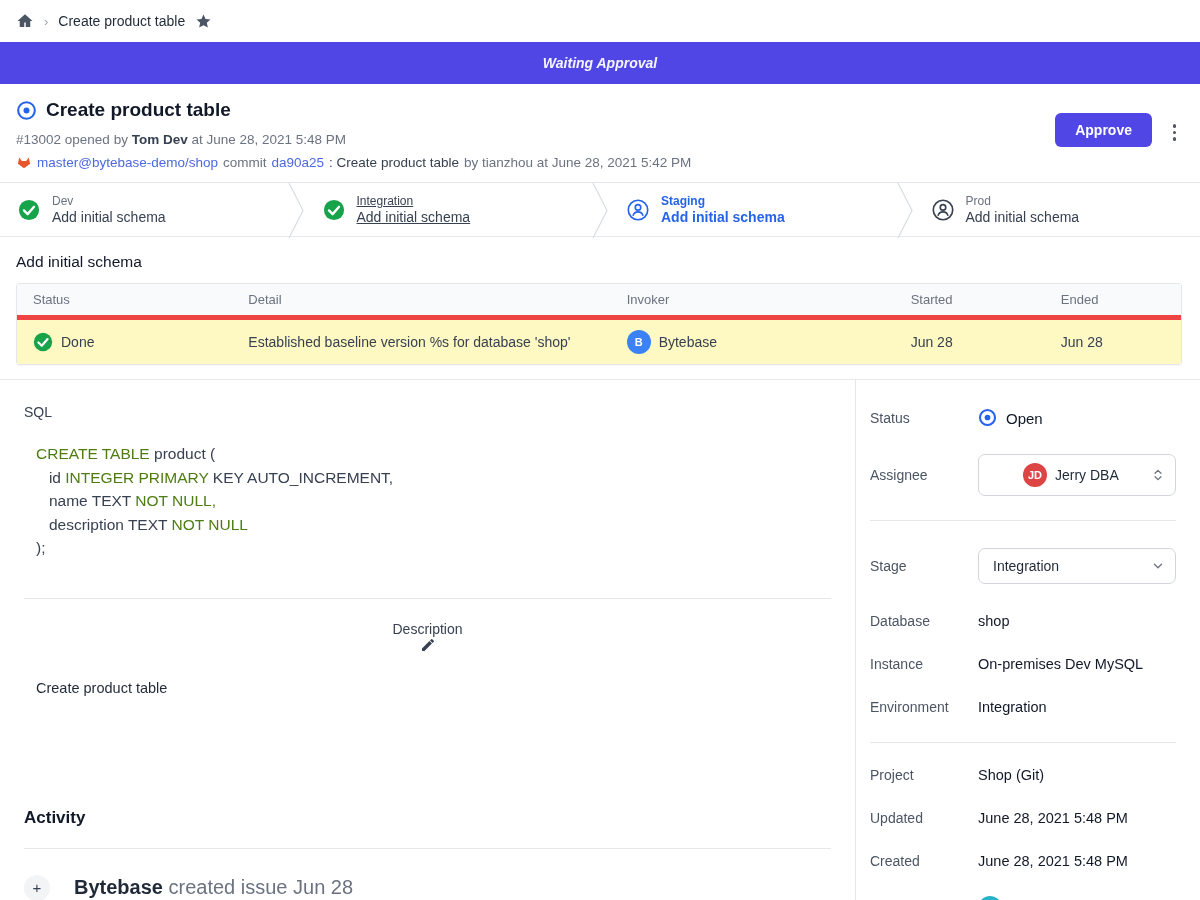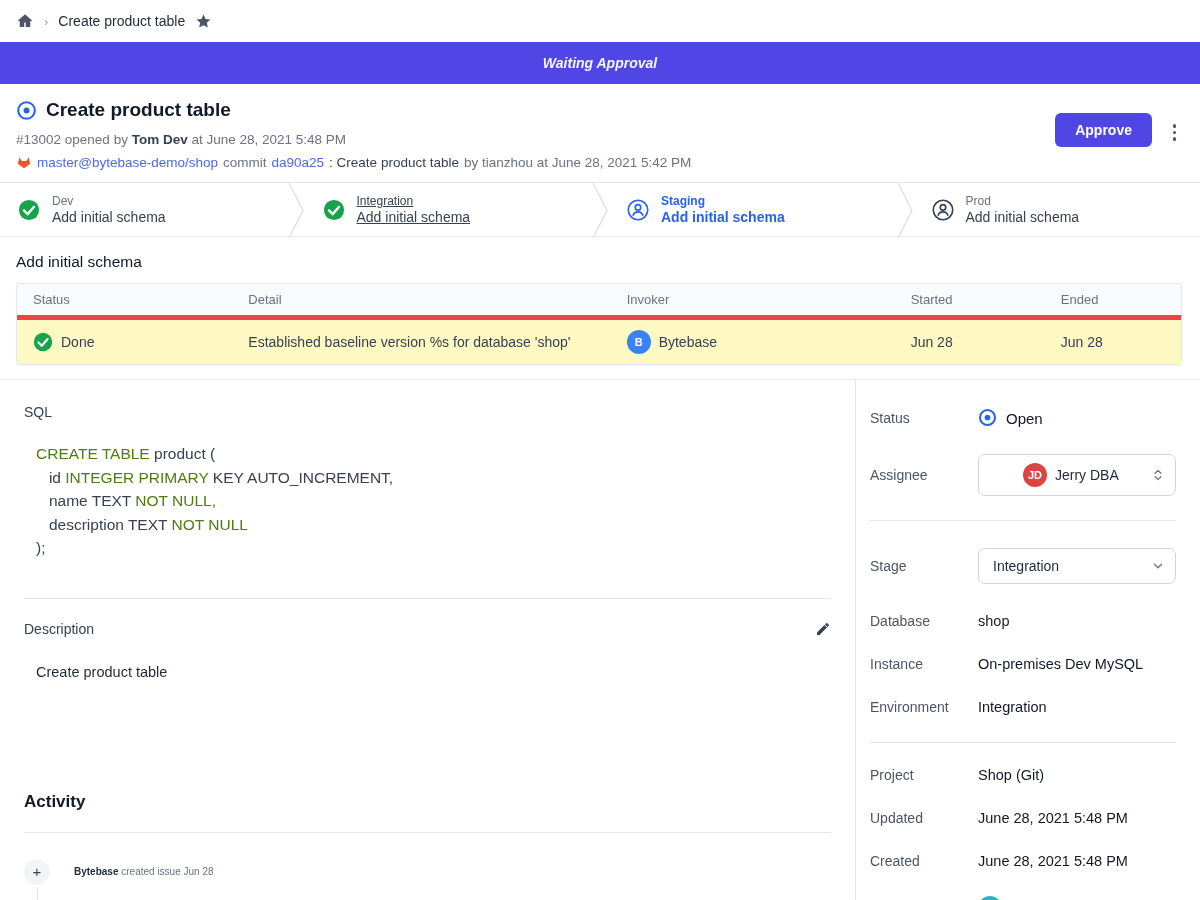--- a/index.html
+++ b/index.html
@@ -62,33 +62,33 @@
   
   .lower { display:flex; height:532px; }
   .main { width:857px; border-right:1px solid #e5e7eb; padding:24px; position:relative; }
   .side { flex:1; padding:28px 24px 0 14px; }
 
   .sql-label { font-size:14px; color:#374151; }
   .sql-code { margin-top:22px; padding-left:12px; font-size:15.5px; line-height:23.5px; color:#374151; white-space:pre; }
   .sql-code .kw { color:#4d7c0f; }
 
   .desc-divider { border-top:1px solid #e5e7eb; margin-top:38px; }
-  .desc-head { margin-top:22px; display:flex; align-items:center; justify-content:space-between; }
+  .desc-head { margin-top:22px; display:flex; align-items:center; justify-content:space-between;flex-direction:column; }
   .desc-label { font-size:14px; color:#374151; }
   .pencil { width:16px; height:16px; color:#374151; cursor:pointer; }
   .desc-text { margin-top:27px; padding-left:12px; font-size:14.5px; color:#1f2937; }
 
   .activity-head { margin-top:112px; font-size:17px; font-weight:700; color:#111827; }
   .activity-divider { border-top:1px solid #e5e7eb; margin-top:20px; }
   .timeline { position:relative; margin-top:26px; }
   .tl-line { position:absolute; left:13px; top:28px; width:1px; height:40px; background:#e5e7eb; }
   .tl-item { display:flex; align-items:center; gap:24px; }
   .plus-badge { width:26px; height:26px; border-radius:50%; background:#f3f4f6; color:#374151;
     display:flex; align-items:center; justify-content:center; font-size:15px; }
-  .tl-text { font-size:10px; color:#6b7280; }
+  .tl-text { font-size:20px; color:#6b7280; }
   .tl-text .actor { color:#1f2937; font-weight:700; }
 
   
   .srow { display:flex; align-items:center; margin-bottom:27px; }
   .srow.tall { height:42px; margin-bottom:24px; }
   .slabel { width:108px; flex:0 0 auto; font-size:14px; color:#4b5563; }
   .sval { font-size:14.5px; font-weight:500; color:#111827; display:flex; align-items:flex-end; gap:9px; }
   .radio-open { width:19px; height:19px; }
   .status-open { font-size:15px; }
   .sel { width:198px; border:1px solid #d1d5db; border-radius:7px; background:#fff; display:flex;

